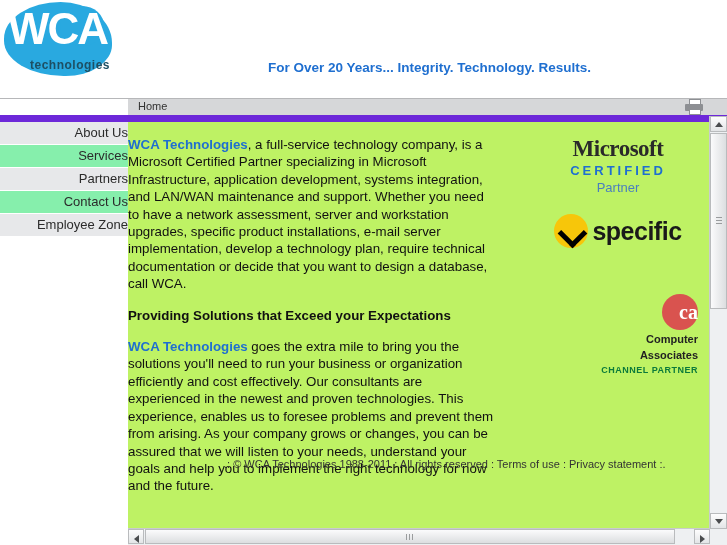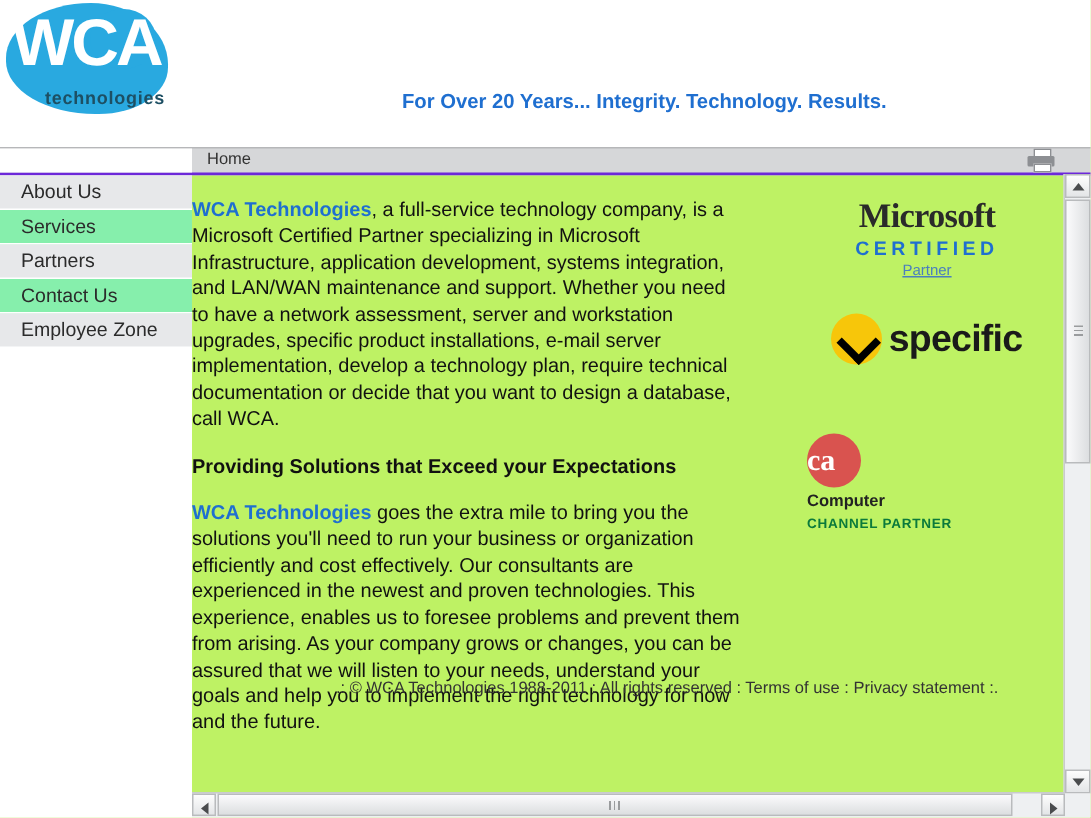--- a/index.html
+++ b/index.html
@@ -78,21 +78,21 @@
     color: #1f6fd0;
     white-space: nowrap;
   }
 
   
   .navstrip {
     position: relative;
     height: 16px;
     background: #d6d7d9;
     border-top: 1px solid #b6b7b9;
-    border-bottom: 2px solid #6d28d9;
+    border-bottom: 7px solid #6d28d9;
   }
   .navstrip .left-block {
     position: absolute;
     left: 0;
     top: 0;
     width: 128px;
     height: 16px;
     background: #ffffff;
   }
   .navstrip .home {
@@ -145,26 +145,27 @@
   .sidebar {
     position: absolute;
     left: 0;
     top: 0;
     width: 128px;
     background: #ffffff;
   }
   .side-item {
     height: 22px;
     line-height: 22px;
-    padding-left: 14px;
+    padding-left: 0;
     font-size: 13px;
     color: #2b2b2b;
     background: #e7e8ea;
     border-bottom: 1px solid #ffffff;
     cursor: pointer;
+    text-align: right;
   }
   .side-item.alt { background: #86efac; }
 
   .content {
     position: absolute;
     left: 128px;
     top: 0;
     right: 17px;
     top: 0;
     bottom: 0;
@@ -222,24 +223,23 @@
     letter-spacing: -0.5px;
   }
   .ms-certified {
     font-size: 13px;
     font-weight: bold;
     letter-spacing: 3px;
     color: #1f6fd0;
     margin-top: 1px;
   }
   .ms-partner {
-    font-size: 10px;
+    font-size: 13px;
     color: #4a7fbe;
     margin-top: 2px;
-    text-decoration: underline;
   }
   .sym-logo {
     position: relative;
     height: 60px;
     margin-top: 22px;
     text-align: center;
   }
   .sym-mark {
     display: inline-block;
     width: 34px;
@@ -264,21 +264,21 @@
     display: inline-block;
     font-size: 25px;
     font-weight: bold;
     color: #1a1a1a;
     vertical-align: middle;
     letter-spacing: -0.5px;
     margin-left: 4px;
   }
   .ca-logo {
     margin-top: 20px;
-    text-align: left;
+    text-align: right;
   }
   .ca-mark {
     display: inline-block;
     width: 36px;
     height: 36px;
     border-radius: 50%;
     background: #d9534f;
     color: #ffffff;
     font-size: 20px;
     font-weight: bold;
@@ -466,20 +466,21 @@
         <div class="ms-partner">Partner</div>
       </div>
 
       <div class="sym-logo">
         <span class="sym-mark"></span><span class="sym-text">specific</span>
       </div>
 
       <div class="ca-logo">
         <div class="ca-mark">ca</div>
         <div class="ca-name">Computer</div>
+        <div class="ca-name">Associates</div>
         <div class="ca-channel">CHANNEL PARTNER</div>
       </div>
 
     </div>
   </div>
 </div>
 
 <div class="vscroll">
   <div class="arrow">
       <span class="tri up"></span>

